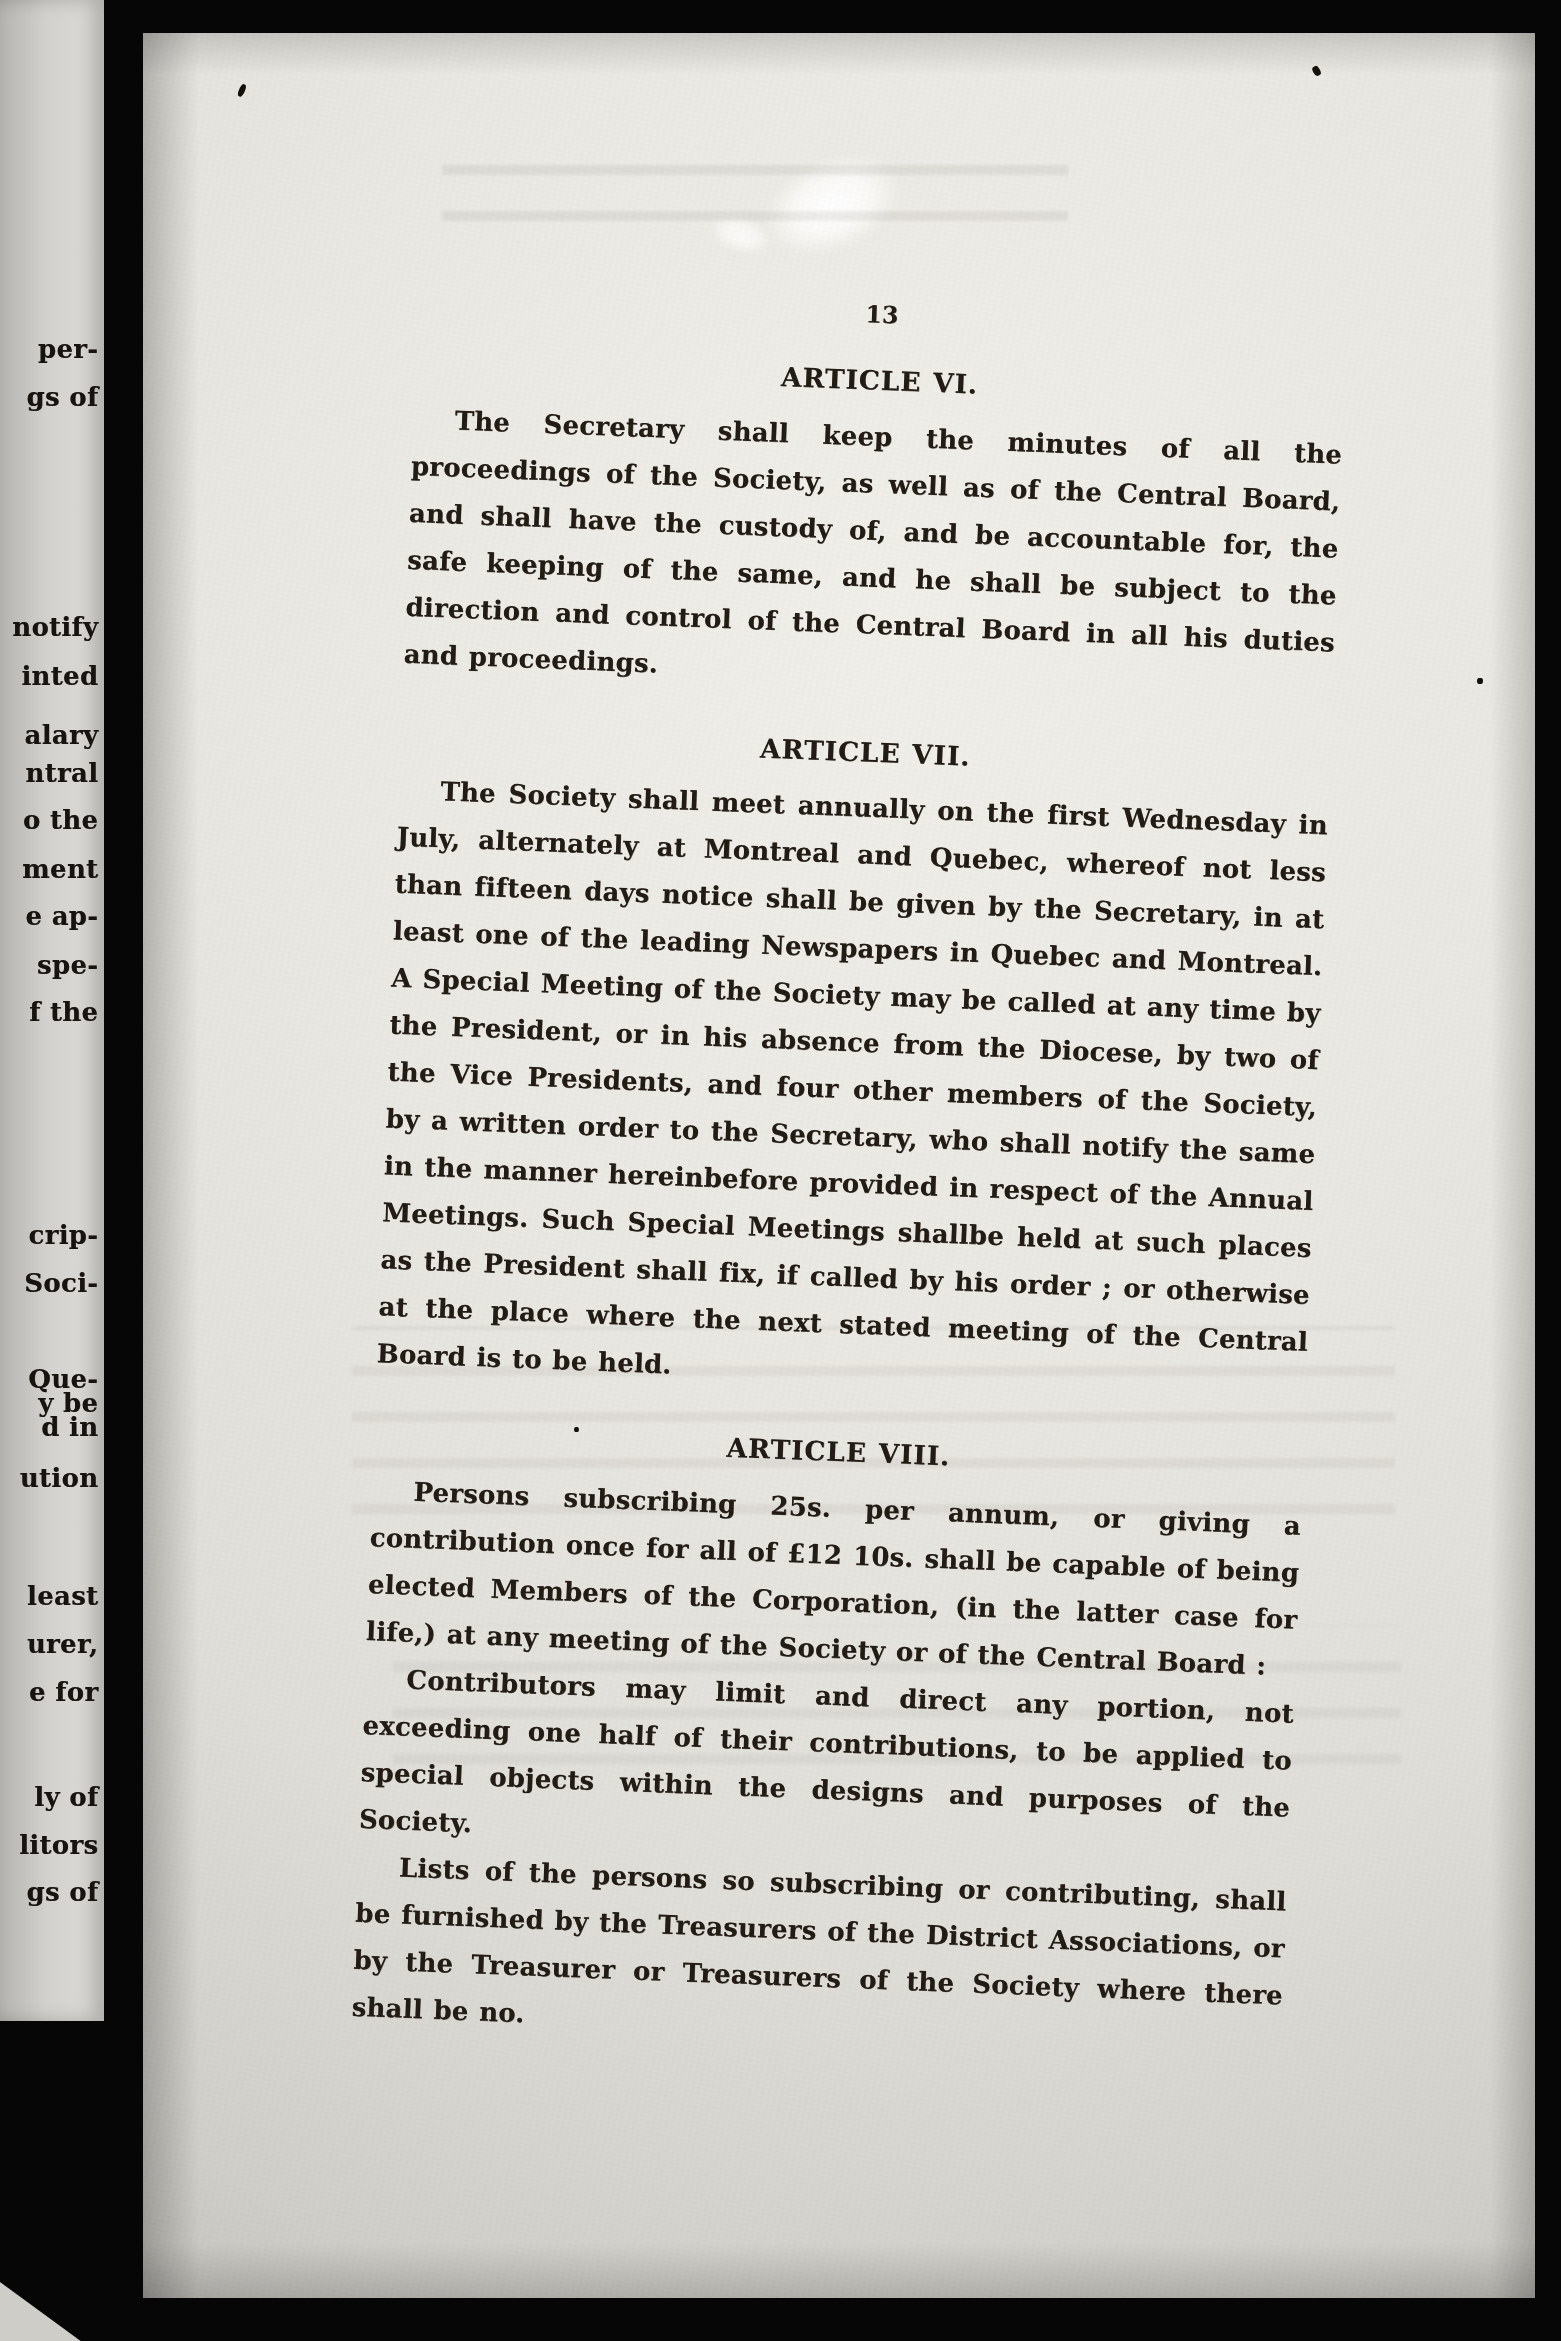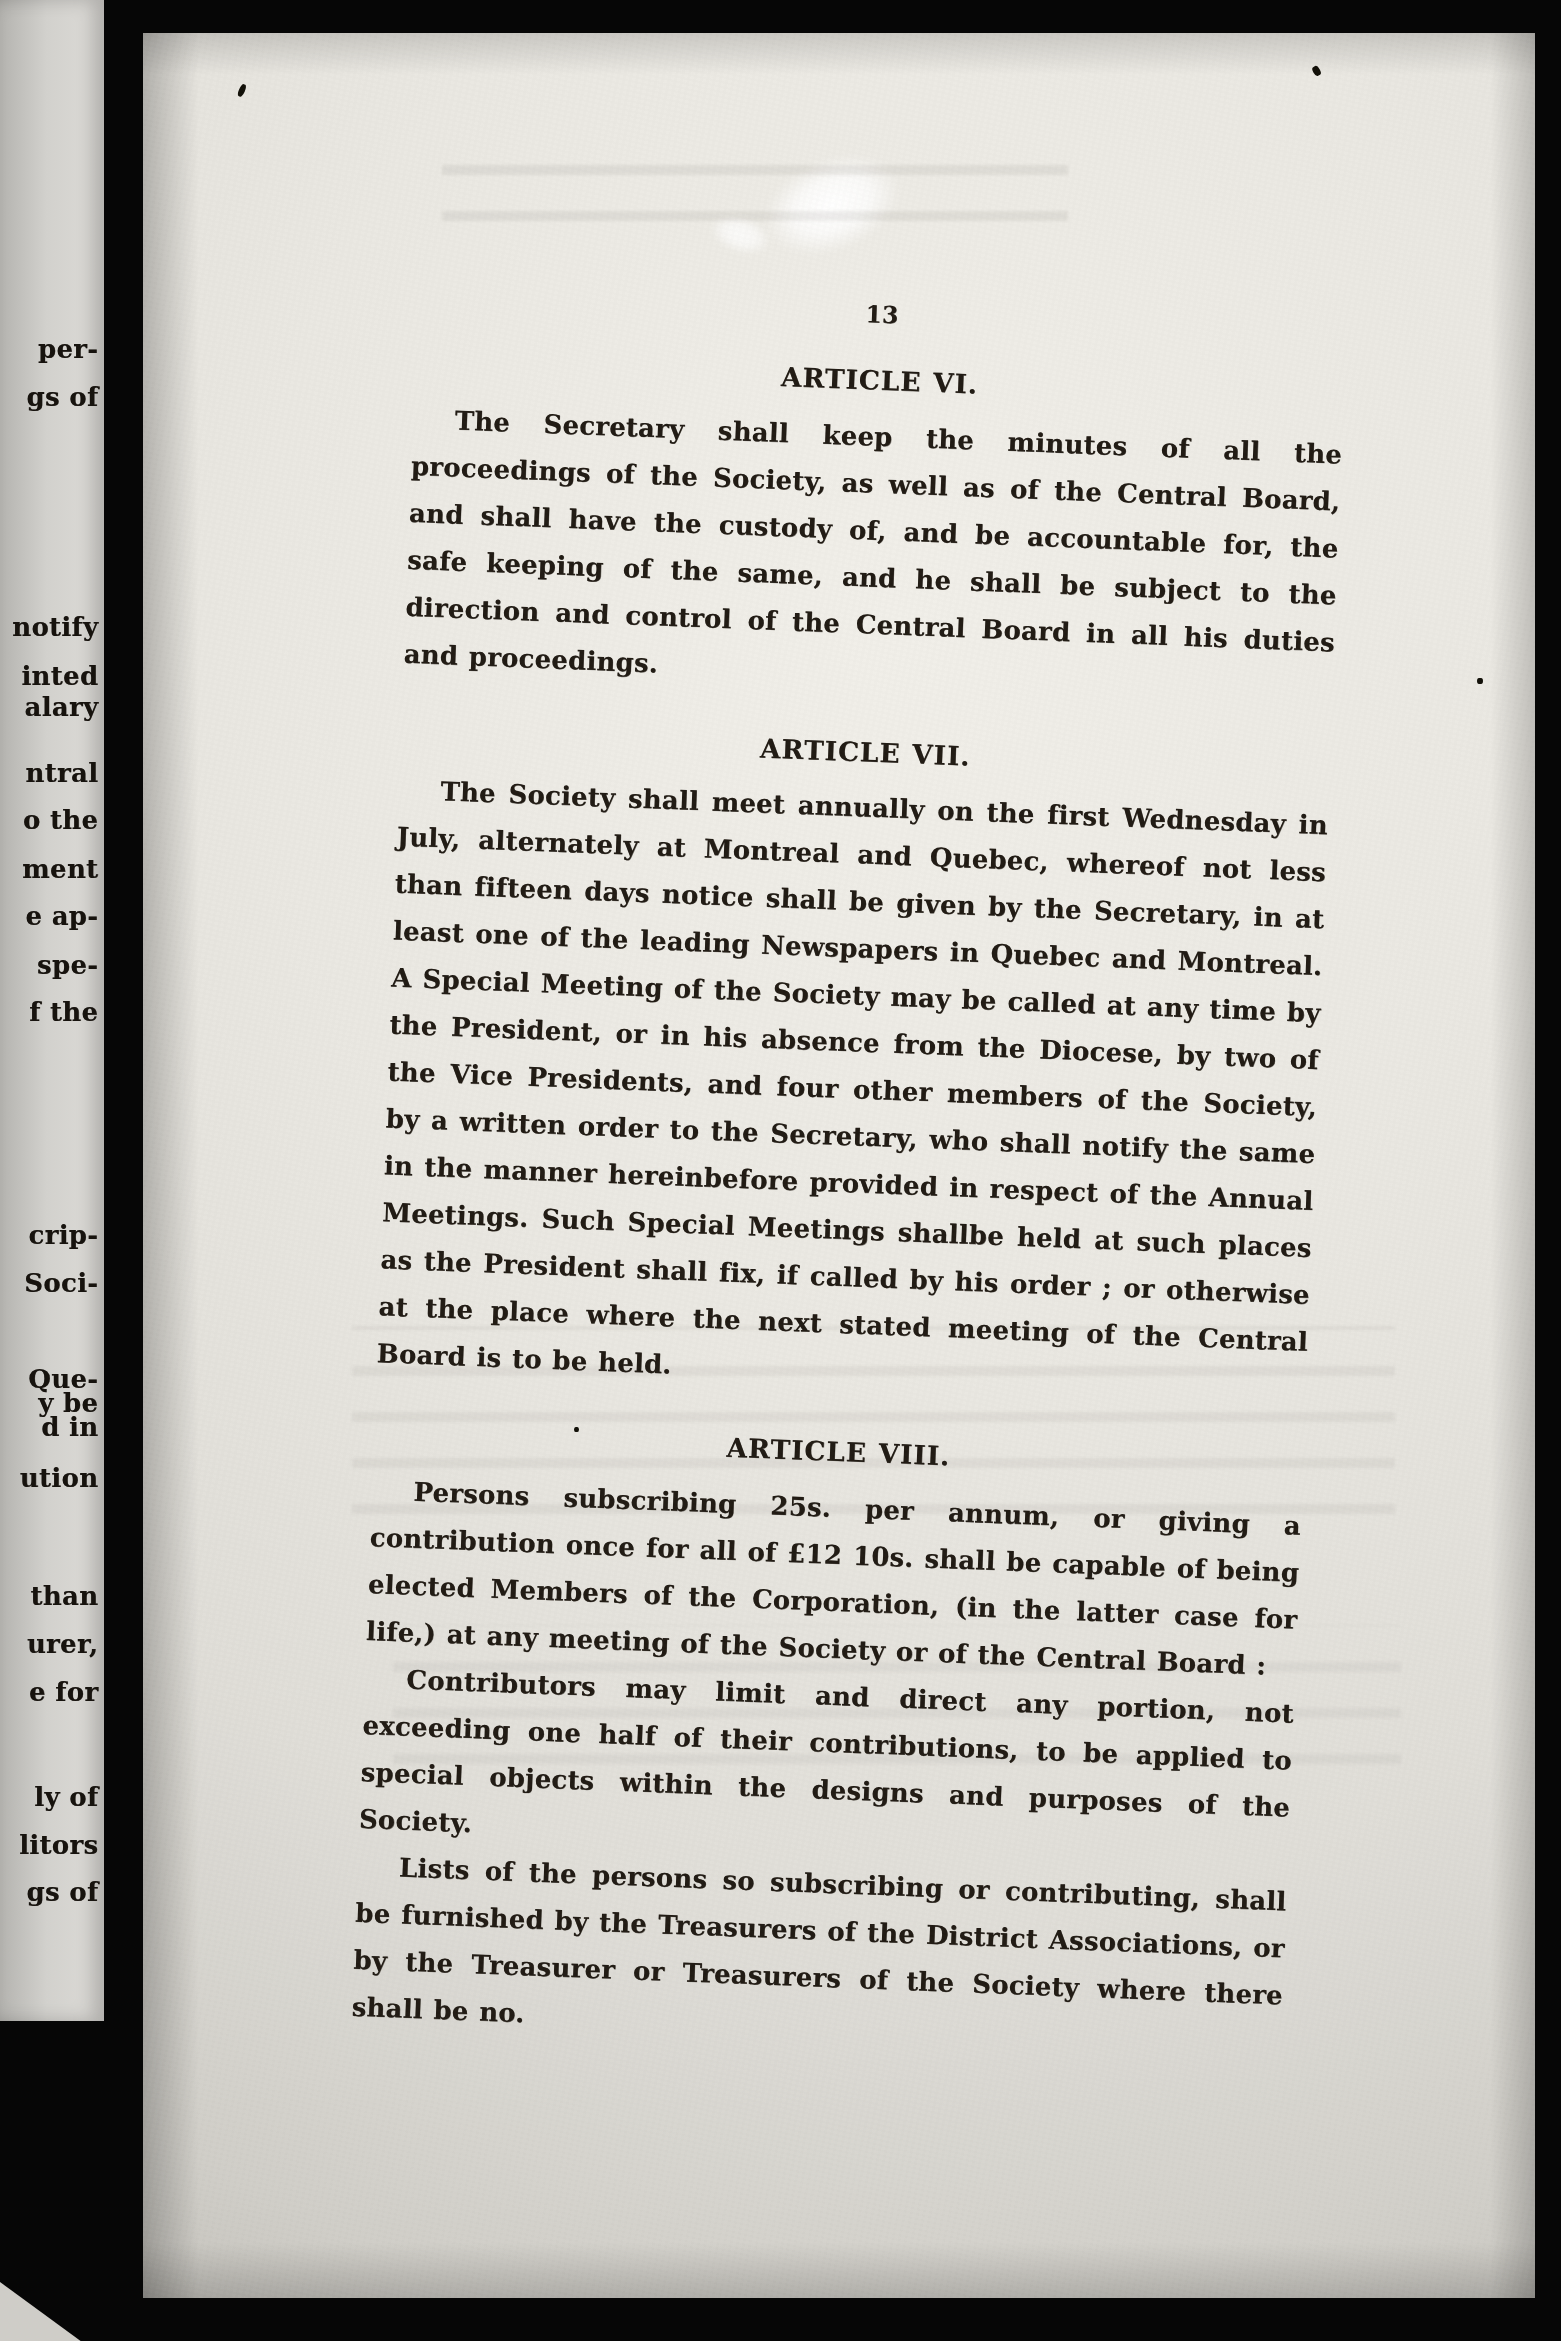--- a/index.html
+++ b/index.html
@@ -93,34 +93,34 @@
 </head>
 <body>
 
 <div class="scan">
 
   <div class="left-strip">
     <span style="top:334px">per-</span>
     <span style="top:382px">gs of</span>
     <span style="top:612px">notify</span>
     <span style="top:661px">inted</span>
-    <span style="top:692px">alary</span>
+    <span style="top:720px">alary</span>
     <span style="top:758px">ntral</span>
     <span style="top:805px">o the</span>
     <span style="top:854px">ment</span>
     <span style="top:901px">e ap-</span>
     <span style="top:950px">spe-</span>
     <span style="top:997px">f the</span>
     <span style="top:1220px">crip-</span>
     <span style="top:1268px">Soci-</span>
     <span style="top:1388px">y be</span>
     <span style="top:1364px">Que-</span>
     <span style="top:1412px">d in</span>
     <span style="top:1463px">ution</span>
-    <span style="top:1581px">than</span>
+    <span style="top:1581px">least</span>
     <span style="top:1629px">urer,</span>
     <span style="top:1677px">e for</span>
     <span style="top:1782px">ly of</span>
     <span style="top:1830px">litors</span>
     <span style="top:1877px">gs of</span>
   </div>
 
   <div class="corner-wedge"></div>
 
   <div class="main-page">

